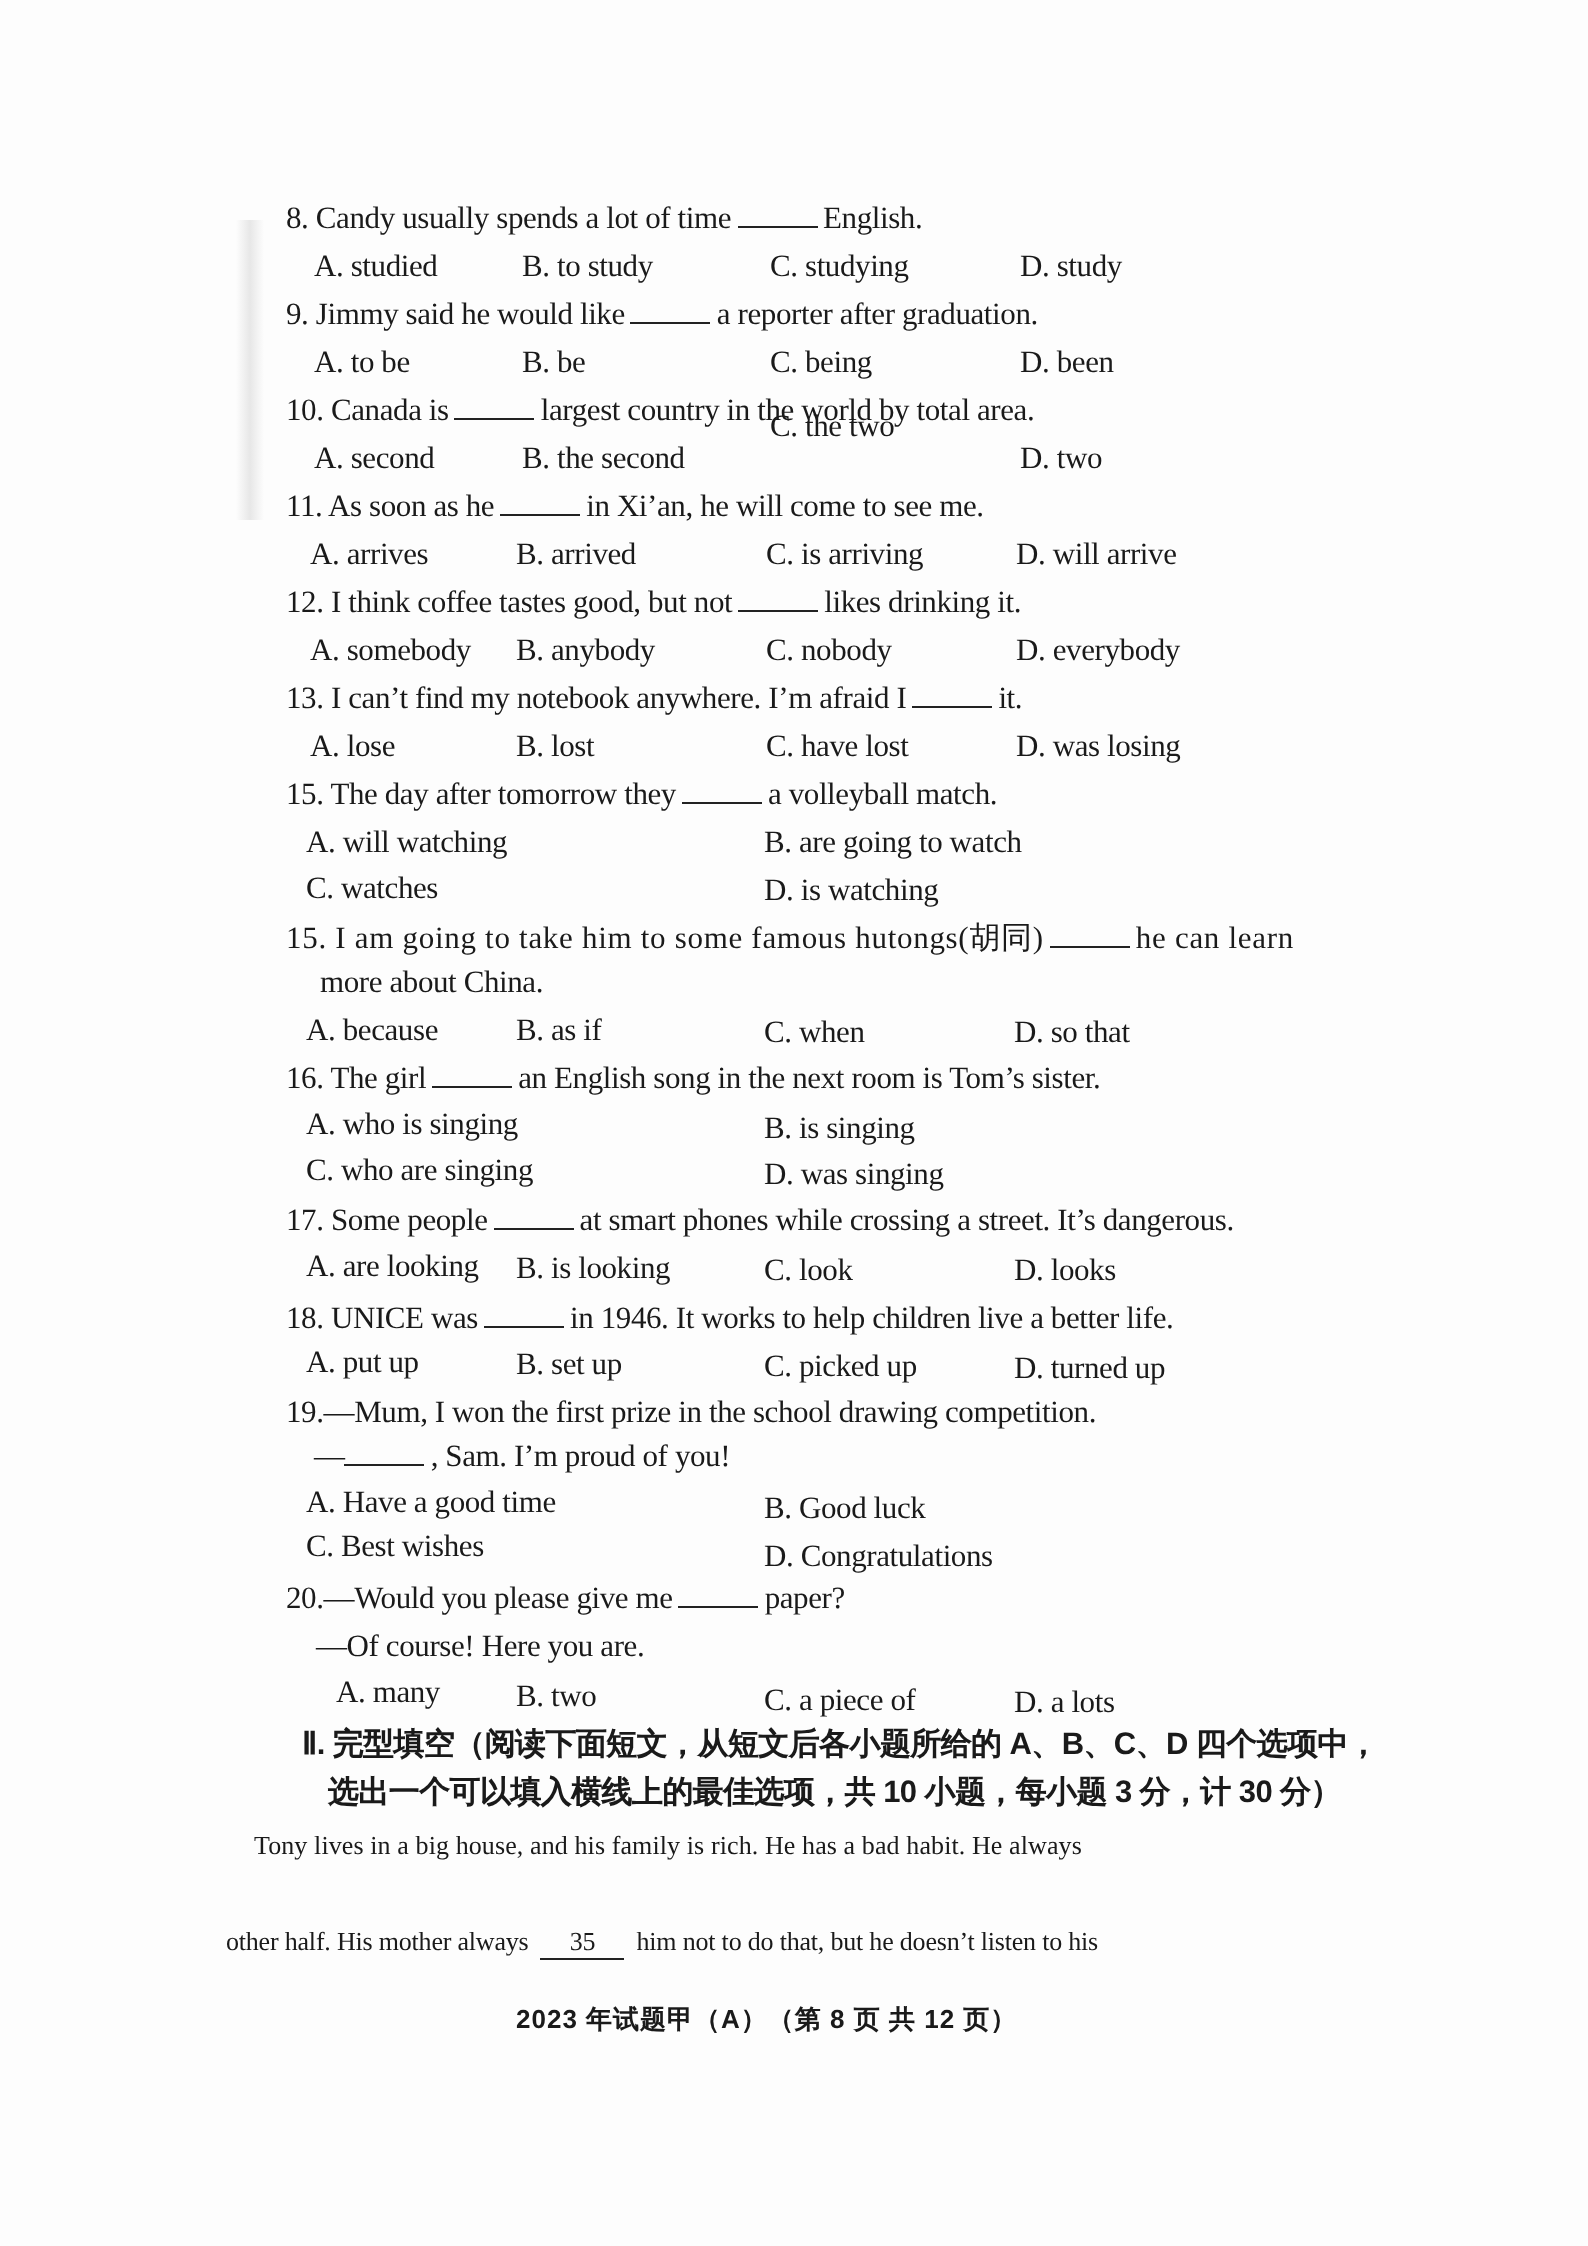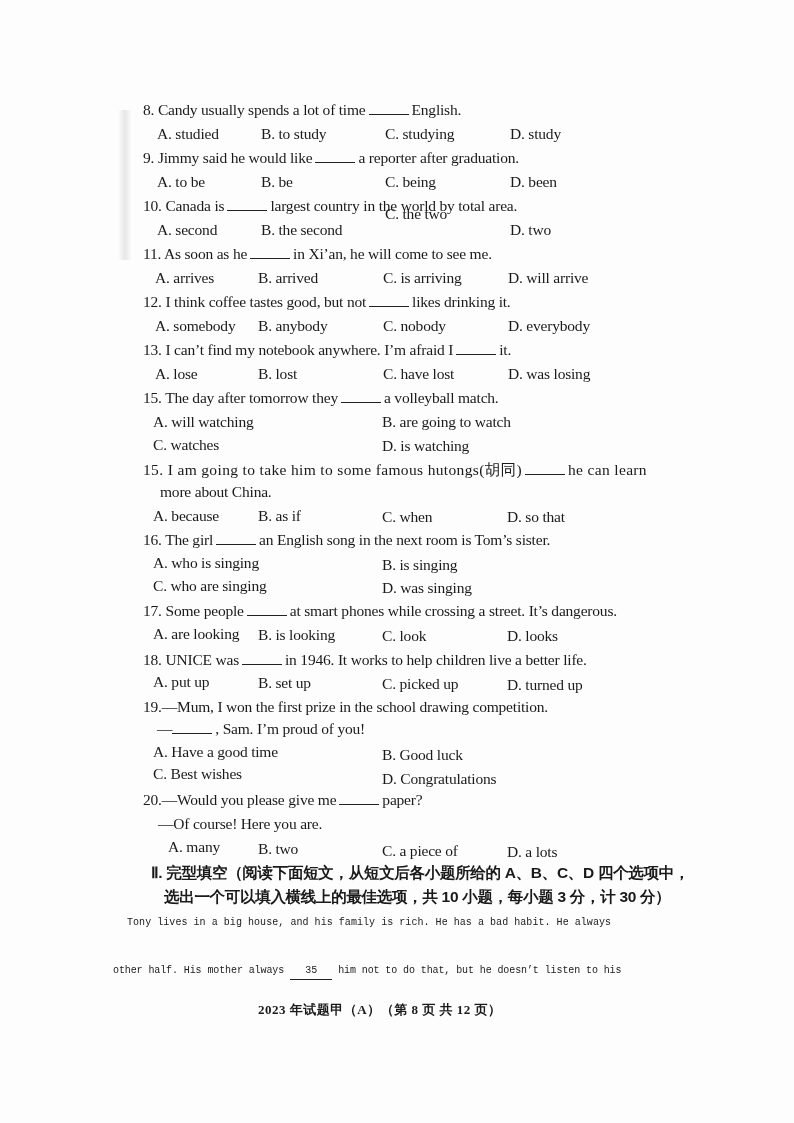--- a/index.html
+++ b/index.html
@@ -7,23 +7,23 @@
          font-family:"Liberation Serif", "DejaVu Serif", serif; color:#1a1a1a; }
   .page { position:absolute; left:0; top:0; width:794px; height:1123px; background:#fdfdfd; }
   .edge-smudge { position:absolute; left:118px; top:110px; width:14px; height:150px;
          background:linear-gradient(90deg, rgba(200,200,200,0.0), rgba(190,190,190,0.35), rgba(200,200,200,0)); }
   .q { position:absolute; left:143px; font-size:15.5px; line-height:20px; white-space:nowrap; letter-spacing:-0.2px; }
   .opt { position:absolute; font-size:15.5px; line-height:20px; white-space:nowrap; letter-spacing:-0.2px; }
   .blank { display:inline-block; width:40px; border-bottom:1px solid #222; height:12px; margin:0 3px; vertical-align:baseline; }
   .nblank { display:inline-block; min-width:42px; border-bottom:1px solid #222; text-align:center; margin:0 6px; line-height:16px; }
   .sec { position:absolute; left:115px; font-size:15.5px; font-weight:bold; line-height:22px; white-space:nowrap;
          font-family:Liberation Sans, sans-serif; letter-spacing:-0.3px;margin-left:36px; }
-  .para { position:absolute; font-size:10px; line-height:22px; white-space:nowrap; letter-spacing:-0.1px;font-family:Liberation Mono, monospace; }
+  .para { position:absolute; font-size:13px; line-height:22px; white-space:nowrap; letter-spacing:-0.1px; }
   .footer { position:absolute; left:258px; top:1001px; font-size:13px; font-weight:bold; white-space:nowrap;
-         font-family:Liberation Serif, serif; letter-spacing:0.5px; }
+         font-family:Liberation Sans, sans-serif; letter-spacing:0.5px; }
 </style>
 </head>
 <body>
 
 <div class="page">
   <div class="edge-smudge"></div>
 
   <div class="q" style="top:100px">
     <span>8.</span> <span>Candy usually spends a lot of time</span><span class="blank"></span><span>English.</span>
   </div>

